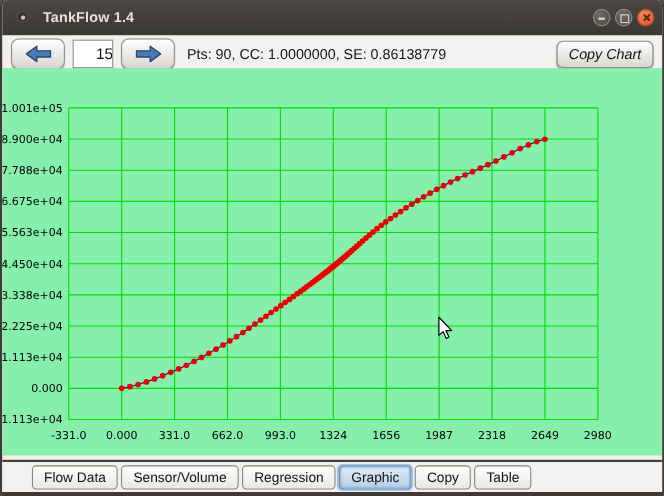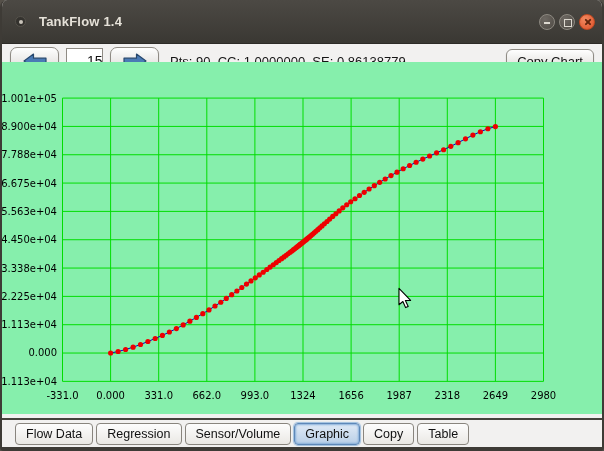--- a/index.html
+++ b/index.html
@@ -5,21 +5,21 @@
   * { box-sizing: border-box; margin: 0; padding: 0; }
   html, body { width: 604px; height: 451px; background: #555049; font-family: "Liberation Sans", sans-serif; }
   .window {
     position: relative; width: 604px; height: 451px;
     border-radius: 7px 7px 4px 4px; overflow: hidden;
     background: #f2f1f0;
     border-left: 2px solid #3e3b36; border-right: 2px solid #3e3b36; border-bottom: 4px solid #3e3b36;
   }
   
   .titlebar {
-    height: 44px; display: flex; align-items: center;
+    height: 32px; display: flex; align-items: center;
     background: linear-gradient(#4c4944, #3a3833);
     border-bottom: 1px solid #2d2b27;
   }
   .app-icon {
     width: 11px; height: 11px; border-radius: 50%;
     background: #34322e; border: 1px solid #55524b;
     margin-left: 13px; position: relative;
   }
   .app-icon::after {
     content: ""; position: absolute; left: 2.5px; top: 2.5px;
@@ -42,40 +42,41 @@
   .wbtn.close::before { transform: rotate(45deg); }
   .wbtn.close::after  { transform: rotate(-45deg); }
   
   .toolbar { height: 34px; display: flex; align-items: center; padding: 0 8px 0 8px; }
   .btn {
     border: 1px solid #8f8b84; border-radius: 7px;
     background: linear-gradient(#fefefe, #d9d6d1);
     box-shadow: 0 1px 1px rgba(0,0,0,.3);
     display: flex; align-items: center; justify-content: center;
     cursor: default;
+    font-style: italic;
   }
   .navbtn { width: 49px; height: 28px; }
   .page-field {
     width: 37px; height: 26px; margin-left: 7px;
     border: 1px solid #8f8b84; background: #fff;
     text-align: center; font-size: 14px; font-family: "Liberation Sans", sans-serif; color: #111; padding-left: 20px;
   }
   .navbtn + .page-field { margin-left: 7px; }
   .next { margin-left: 7px; }
   .stats { margin-left: 11px; font-size: 13px; color: #151515; }
   .copybtn { margin-left: auto; width: 88px; height: 25px; font-size: 13px; color: #111; border-radius: 6px; }
   
   .chart-panel { position: absolute; top: 62px; left: 0; right: 0; bottom: 33px; background: #86efac; }
   .chart-panel svg { display: block; width: 100%; height: 100%; }
   .ticklabel { font-family: "DejaVu Sans", sans-serif; font-size: 10px; fill: #000; }
   
   .tabbar {
     position: absolute; left: 0; right: 0; bottom: 0; height: 29px;
     border-top: 2px solid #45423c; background: #f2f1f0;
-    display: flex; align-items: center; padding-left: 13px; gap: 3px;
+    display: flex; align-items: center; padding-left: 27px; gap: 3px;
   }
   .tab {
     height: 22px; padding: 0 10px; display: flex; align-items: center;
     font-size: 12.5px; color: #111;
     background: linear-gradient(#fdfdfd, #eae8e4);
     border: 1px solid #89857e; border-radius: 4px;
     white-space: nowrap; cursor: default;
   }
   .tab.selected {
     background: linear-gradient(#e0eaf6, #b9cfe7);
@@ -258,20 +259,20 @@
           <circle cx="480.4" cy="132.5" r="2.6"></circle>
           <circle cx="487.9" cy="129.5" r="2.6"></circle>
           <circle cx="495.4" cy="127.3" r="2.6"></circle>
         </g>
         <polygon points="0,0 0,16.5 3.9,13.2 6.6,19.4 9.2,18.2 6.4,12.2 11.6,12.2" transform="translate(399,291)" fill="#fff" stroke="#000" stroke-width="1.1" stroke-linejoin="round"></polygon>
       </svg>
   </div>
 
   <div class="tabbar">
       <div class="tab">Flow Data</div>
+      <div class="tab">Sensor/Volume</div>
       <div class="tab">Regression</div>
-      <div class="tab">Sensor/Volume</div>
       <div class="tab selected">Graphic</div>
       <div class="tab">Copy</div>
       <div class="tab">Table</div>
     </div>
 
 </div>
 
 </body></html>

